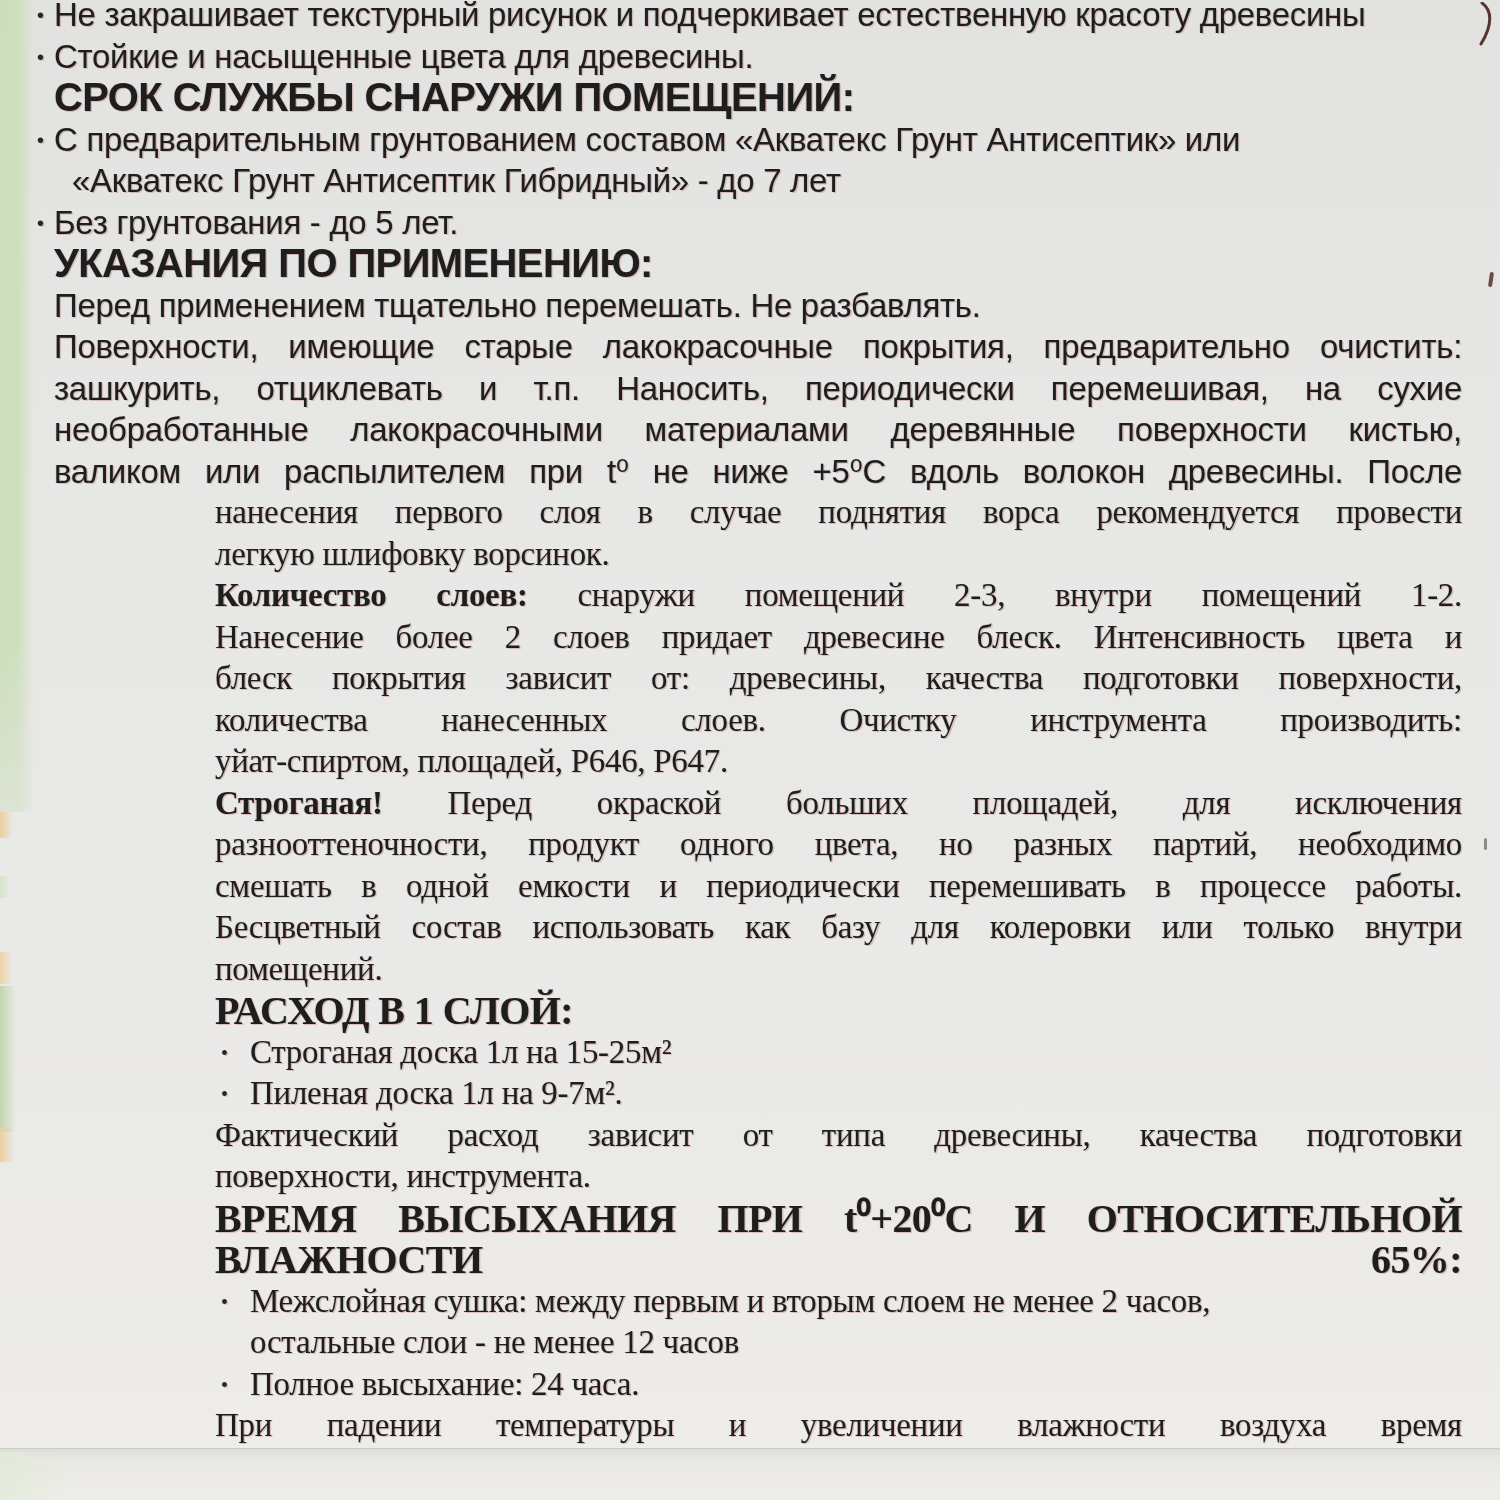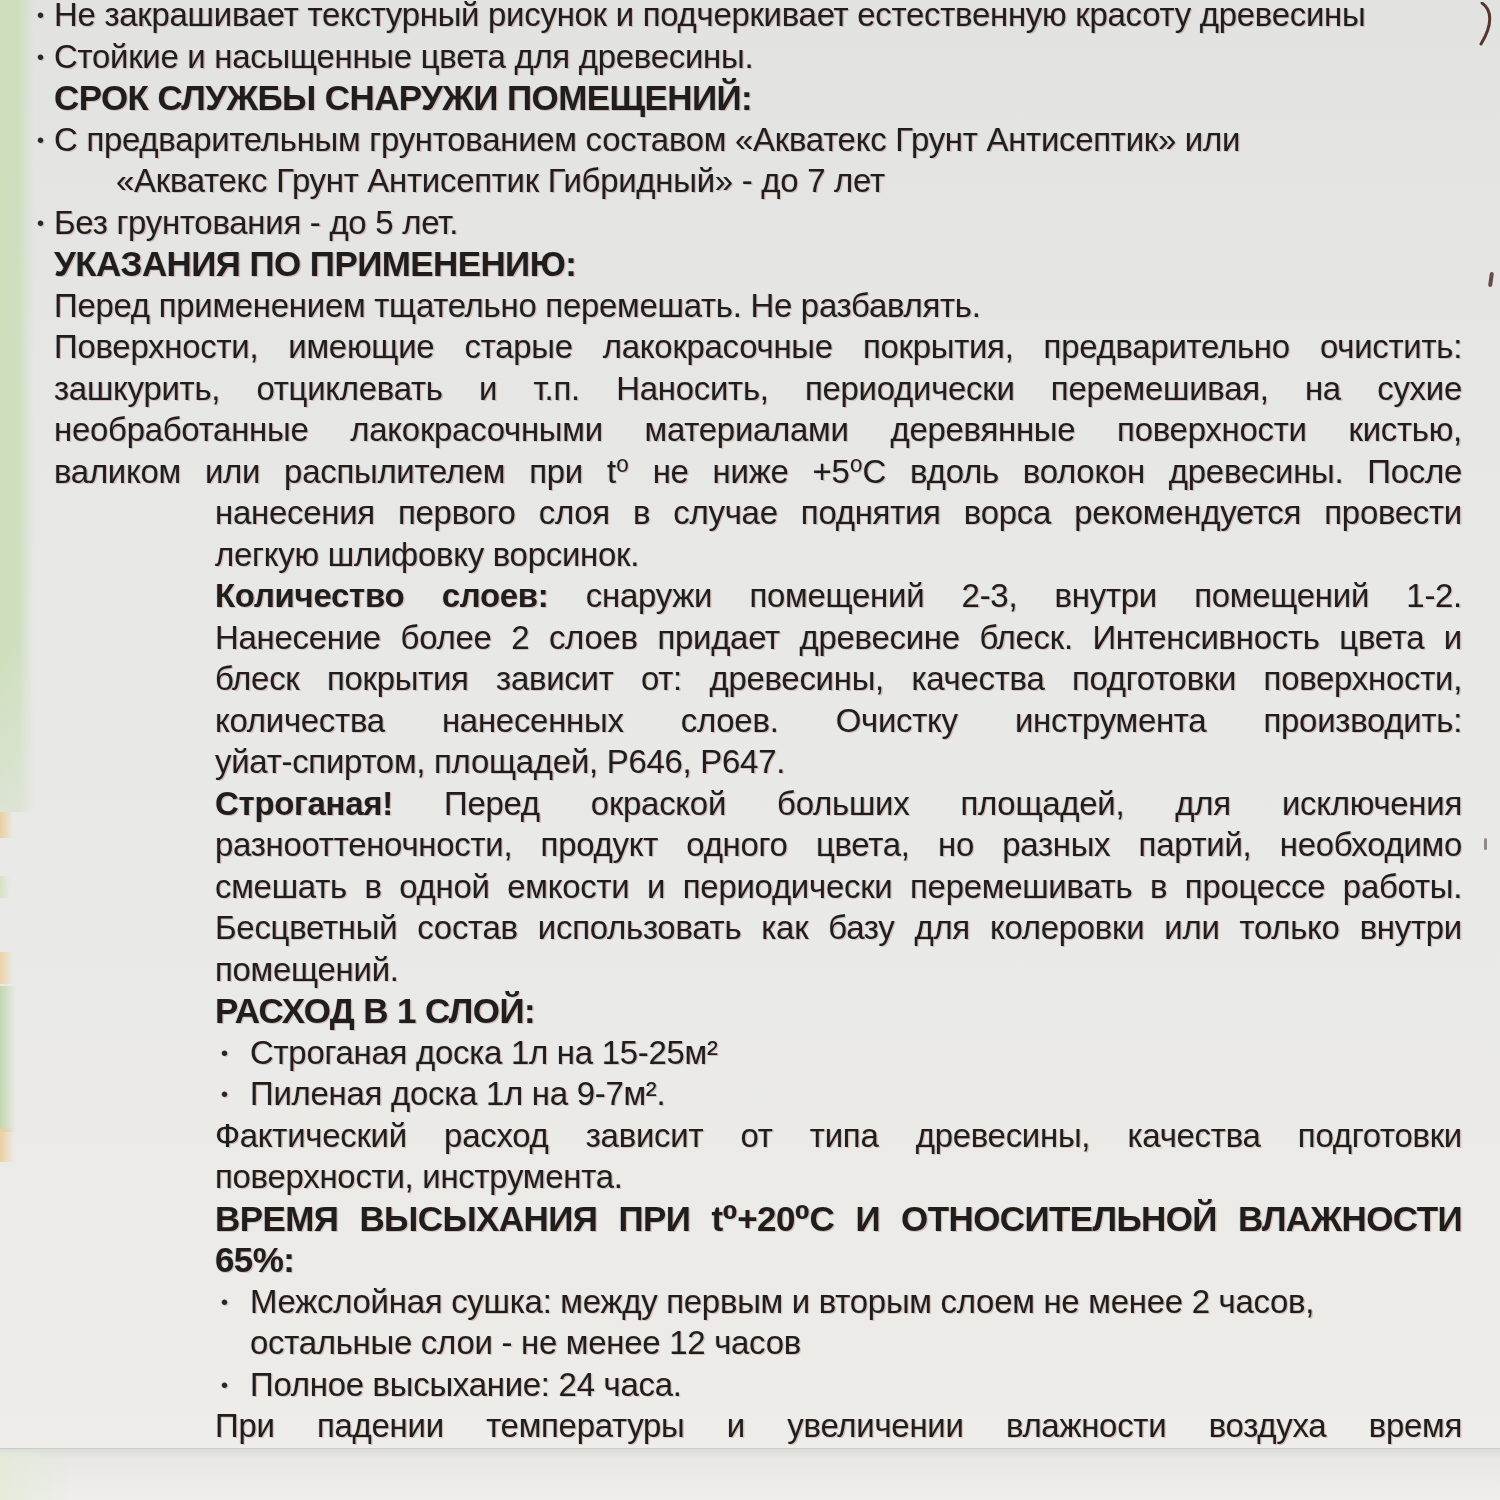--- a/index.html
+++ b/index.html
@@ -17,23 +17,23 @@
   .line{
     position:relative;
     margin-left:54px;margin-right:38px;
     font-size:33px;line-height:41.5px;
     letter-spacing:-0.3px;
     color:#201d1d;
     white-space:nowrap;
     text-shadow:1.3px 0.6px 0 rgba(146,38,22,0.22), -0.8px 0 0 rgba(35,60,110,0.12);
   }
   .line.just{white-space:normal;text-align:justify;text-align-last:justify;}
-  .line.heading{font-weight:bold;font-size:35px;letter-spacing:-0.6px;}
-  .line.ind{margin-left:215px;}
-  .line.cont{margin-left:116px;}
+  .line.heading{font-weight:bold;font-size:40px;letter-spacing:-0.6px;}
+  .line.ind{margin-left:215px;font-family:Liberation Serif, serif;}
+  .line.cont{margin-left:72px;}
   .line.ind.cont{margin-left:250px;}
   .line.bullet.ind{margin-left:250px;}
   .bul{
     position:absolute;left:-17px;top:1px;
     font-size:20px;line-height:41.5px;color:#2a2624;
   }
   .bullet.ind .bul{left:-29px;}
   .lead{font-weight:bold;}
   
   .edge{position:absolute;left:0;}

